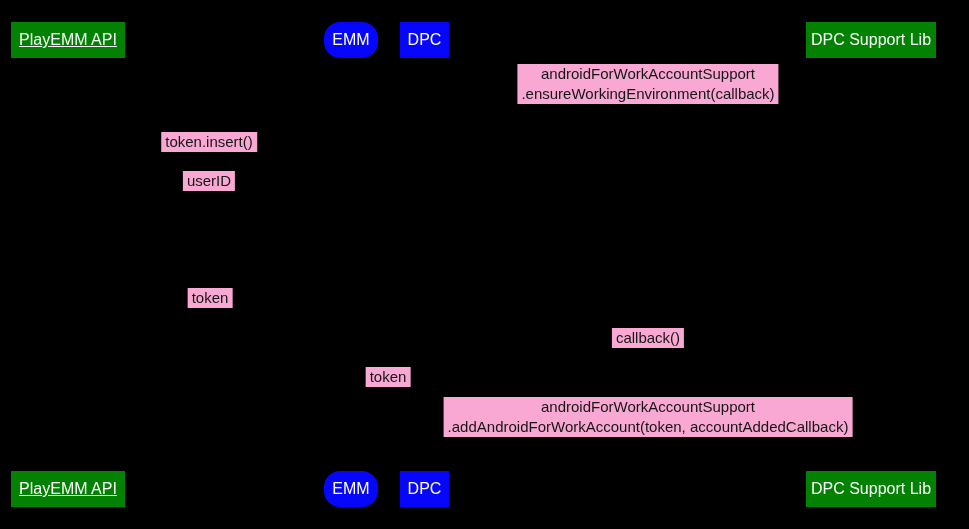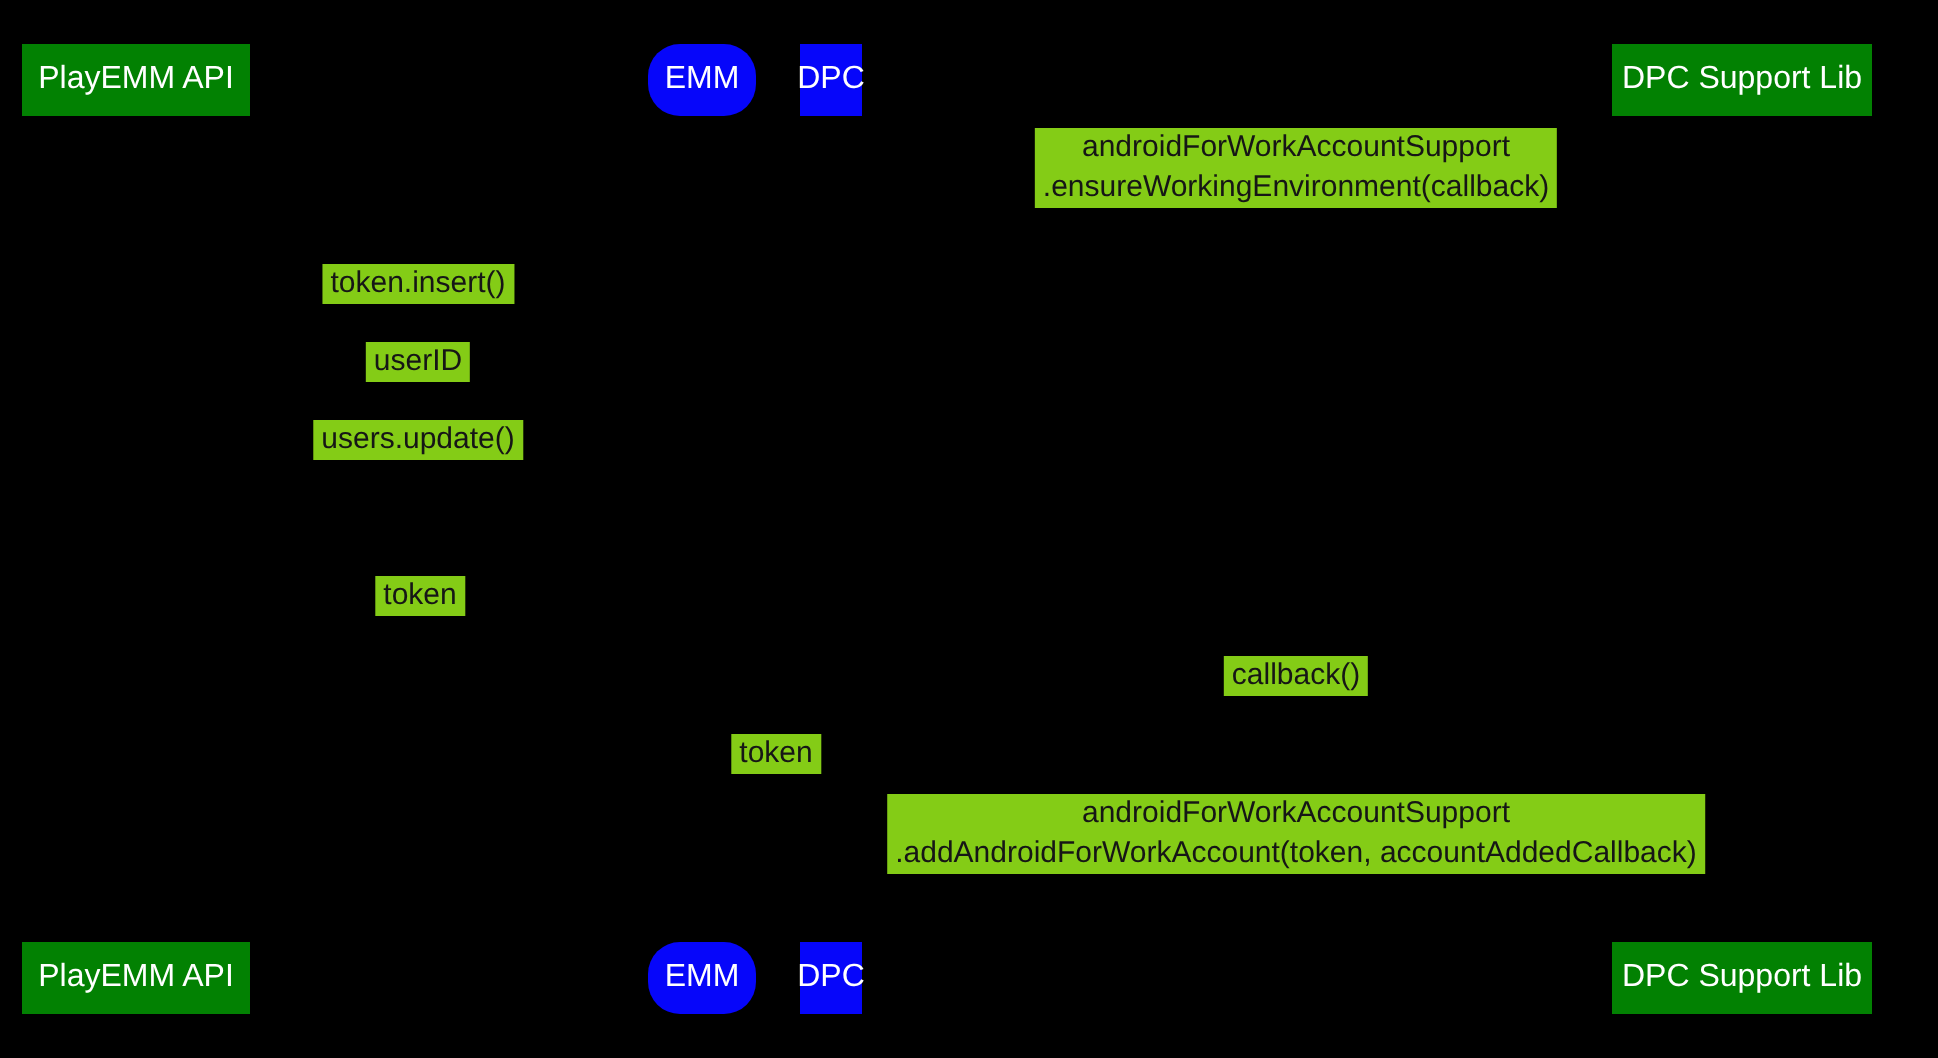--- a/index.html
+++ b/index.html
@@ -22,29 +22,29 @@
     align-items: center;
     justify-content: center;
     color: #ffffff;
     font-size: 16px;
     white-space: nowrap;
   }
   .p-green { background: #028102; }
   .p-blue  { background: #0606fa; }
   .row-top    { top: 22px; }
   .row-bottom { top: 471px; }
-  .p-playemm { left: 11px;  width: 114px; }
+  .p-playemm { left: 11px;  width: 114px; text-decoration: underline; }
   .p-emm     { left: 324px; width: 54px; border-radius: 16px;  }
-  .p-dpc     { left: 400px; width: 31px;  }
+  .p-dpc     { left: 400px; width: 49px;  }
   .p-dsl     { left: 806px; width: 130px; }
 
   .msg {
     position: absolute;
     transform: translateX(-50%);
-    background: #84cc16;
+    background: #f9a8d4;
     color: #161616;
     font-size: 15px;
     line-height: 20px;
     text-align: center;
     padding: 0 4px;
     white-space: nowrap;
   }
   .m-ensure   { left: 648px; top: 64px;  }
   .m-insert   { left: 209px; top: 132px; }
   .m-userid   { left: 209px; top: 171px; }
@@ -67,21 +67,20 @@
 
   <div class="msg m-ensure">
     <div>androidForWorkAccountSupport</div>
     <div>.ensureWorkingEnvironment(callback)</div>
   </div>
 
   <div class="msg m-insert">token.insert()</div>
 
   <div class="msg m-userid">userID</div>
 
-  <div class="msg m-update">users.update()</div>
 
 
   <div class="msg m-token1">token</div>
 
   <div class="msg m-callback">callback()</div>
 
   <div class="msg m-token2">token</div>
 
   <div class="msg m-addacct">
     <div>androidForWorkAccountSupport</div>

